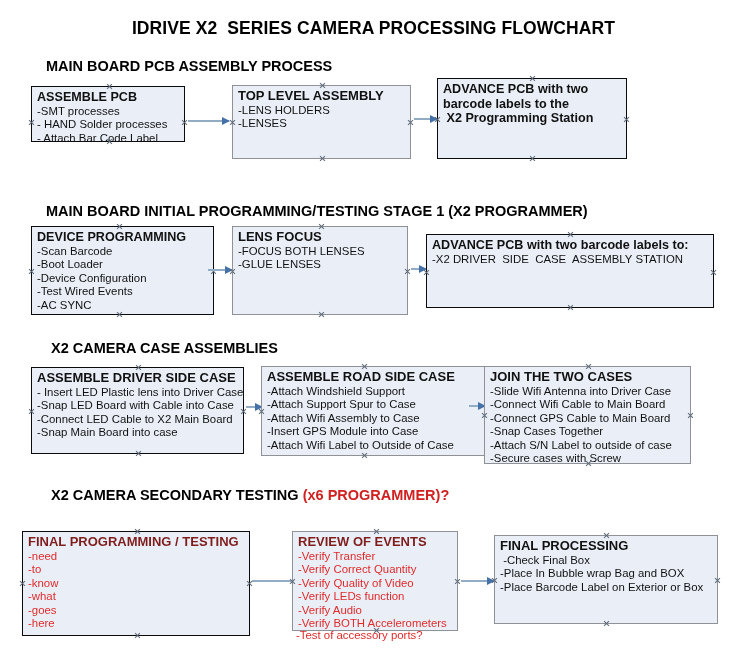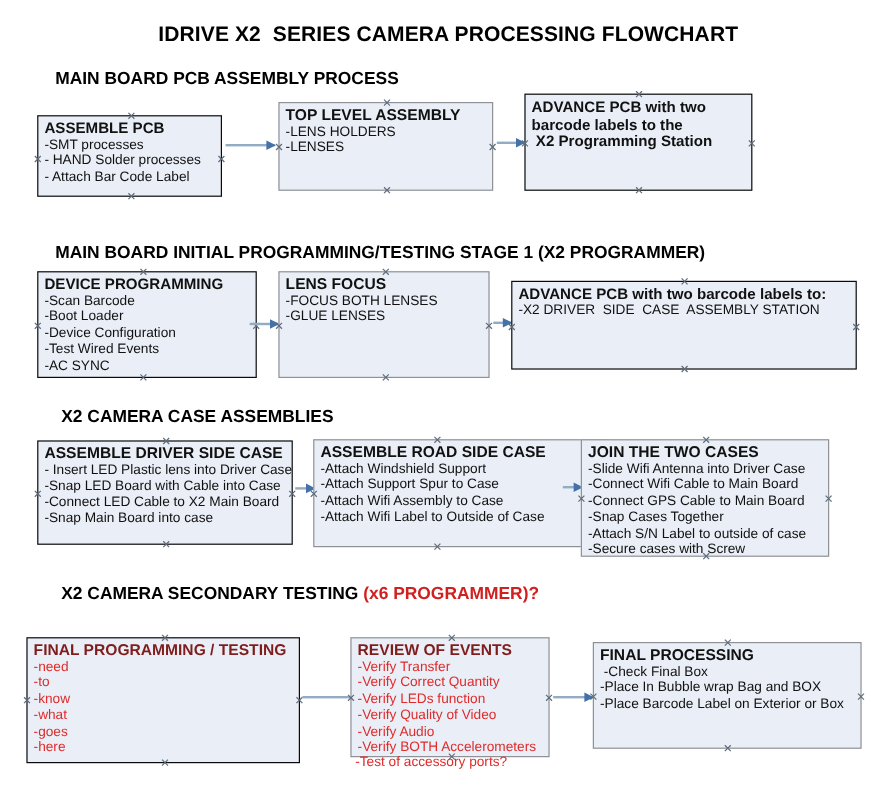--- a/index.html
+++ b/index.html
@@ -60,21 +60,21 @@
 </style>
 </head>
 <body>
 
 <div id="canvas">
 
   <div class="doc-title">IDRIVE X2  SERIES CAMERA PROCESSING FLOWCHART</div>
 
   <div class="section-head" style="left:26px;top:58px;">MAIN BOARD PCB ASSEMBLY PROCESS</div>
 
-  <div class="node black" style="left:31px;top:96px;width:154px;height:68px;">
+  <div class="node black" style="left:31px;top:86px;width:154px;height:56px;">
     <div class="node-title">ASSEMBLE PCB</div>
     <div class="node-line">-SMT processes</div>
     <div class="node-line">- HAND Solder processes</div>
     <div class="node-line">- Attach Bar Code Label</div>
     <span class="hx" style="left:74px;top:-4px;"></span>
     <span class="hx" style="left:74px;bottom:-4px;"></span>
     <span class="hx" style="left:-4px;top:32px;"></span>
     <span class="hx" style="right:-4px;top:32px;"></span>
   </div>
 
@@ -154,20 +154,21 @@
     <span class="hx" style="right:-4px;top:40px;"></span>
   </div>
 
   <div class="arrow" style="left:246px;top:406px;width:16px;"></div>
 
   <div class="node gray" style="left:261px;top:366px;width:247px;height:90px;">
     <div class="node-title big">ASSEMBLE ROAD SIDE CASE</div>
     <div class="node-line">-Attach Windshield Support</div>
     <div class="node-line">-Attach Support Spur to Case</div>
     <div class="node-line">-Attach Wifi Assembly to Case</div>
+    <div class="node-line">-Insert GPS Module into Case</div>
     <div class="node-line">-Attach Wifi Label to Outside of Case</div>
     <span class="hx" style="left:99px;top:-4px;"></span>
     <span class="hx" style="left:99px;bottom:-4px;"></span>
     <span class="hx" style="left:-4px;top:41px;"></span>
     <span class="hx" style="right:-4px;top:41px;"></span>
   </div>
 
   <div class="arrow" style="left:469px;top:405px;width:16px;"></div>
 
   <div class="node gray" style="left:484px;top:366px;width:207px;height:98px;">
@@ -199,22 +200,22 @@
     <span class="hx" style="left:-4px;top:48px;"></span>
     <span class="hx" style="right:-4px;top:48px;"></span>
   </div>
 
   <div class="arrow nohead" style="left:252px;top:580px;width:40px;"></div>
 
   <div class="node gray red" style="left:292px;top:531px;width:166px;height:100px;">
     <div class="node-title big">REVIEW OF EVENTS</div>
     <div class="node-line">-Verify Transfer</div>
     <div class="node-line">-Verify Correct Quantity</div>
+    <div class="node-line">-Verify Quality of Video</div>
     <div class="node-line">-Verify LEDs function</div>
-    <div class="node-line">-Verify Quality of Video</div>
     <div class="node-line">-Verify Audio</div>
     <div class="node-line">-Verify BOTH Accelerometers</div>
     <span class="hx" style="left:80px;top:-4px;"></span>
     <span class="hx" style="left:80px;bottom:-4px;"></span>
     <span class="hx" style="left:-4px;top:46px;"></span>
     <span class="hx" style="right:-4px;top:46px;"></span>
   </div>
 
   <div class="overflow-line" style="left:296px;top:629px;">-Test of accessory ports?</div>
 

